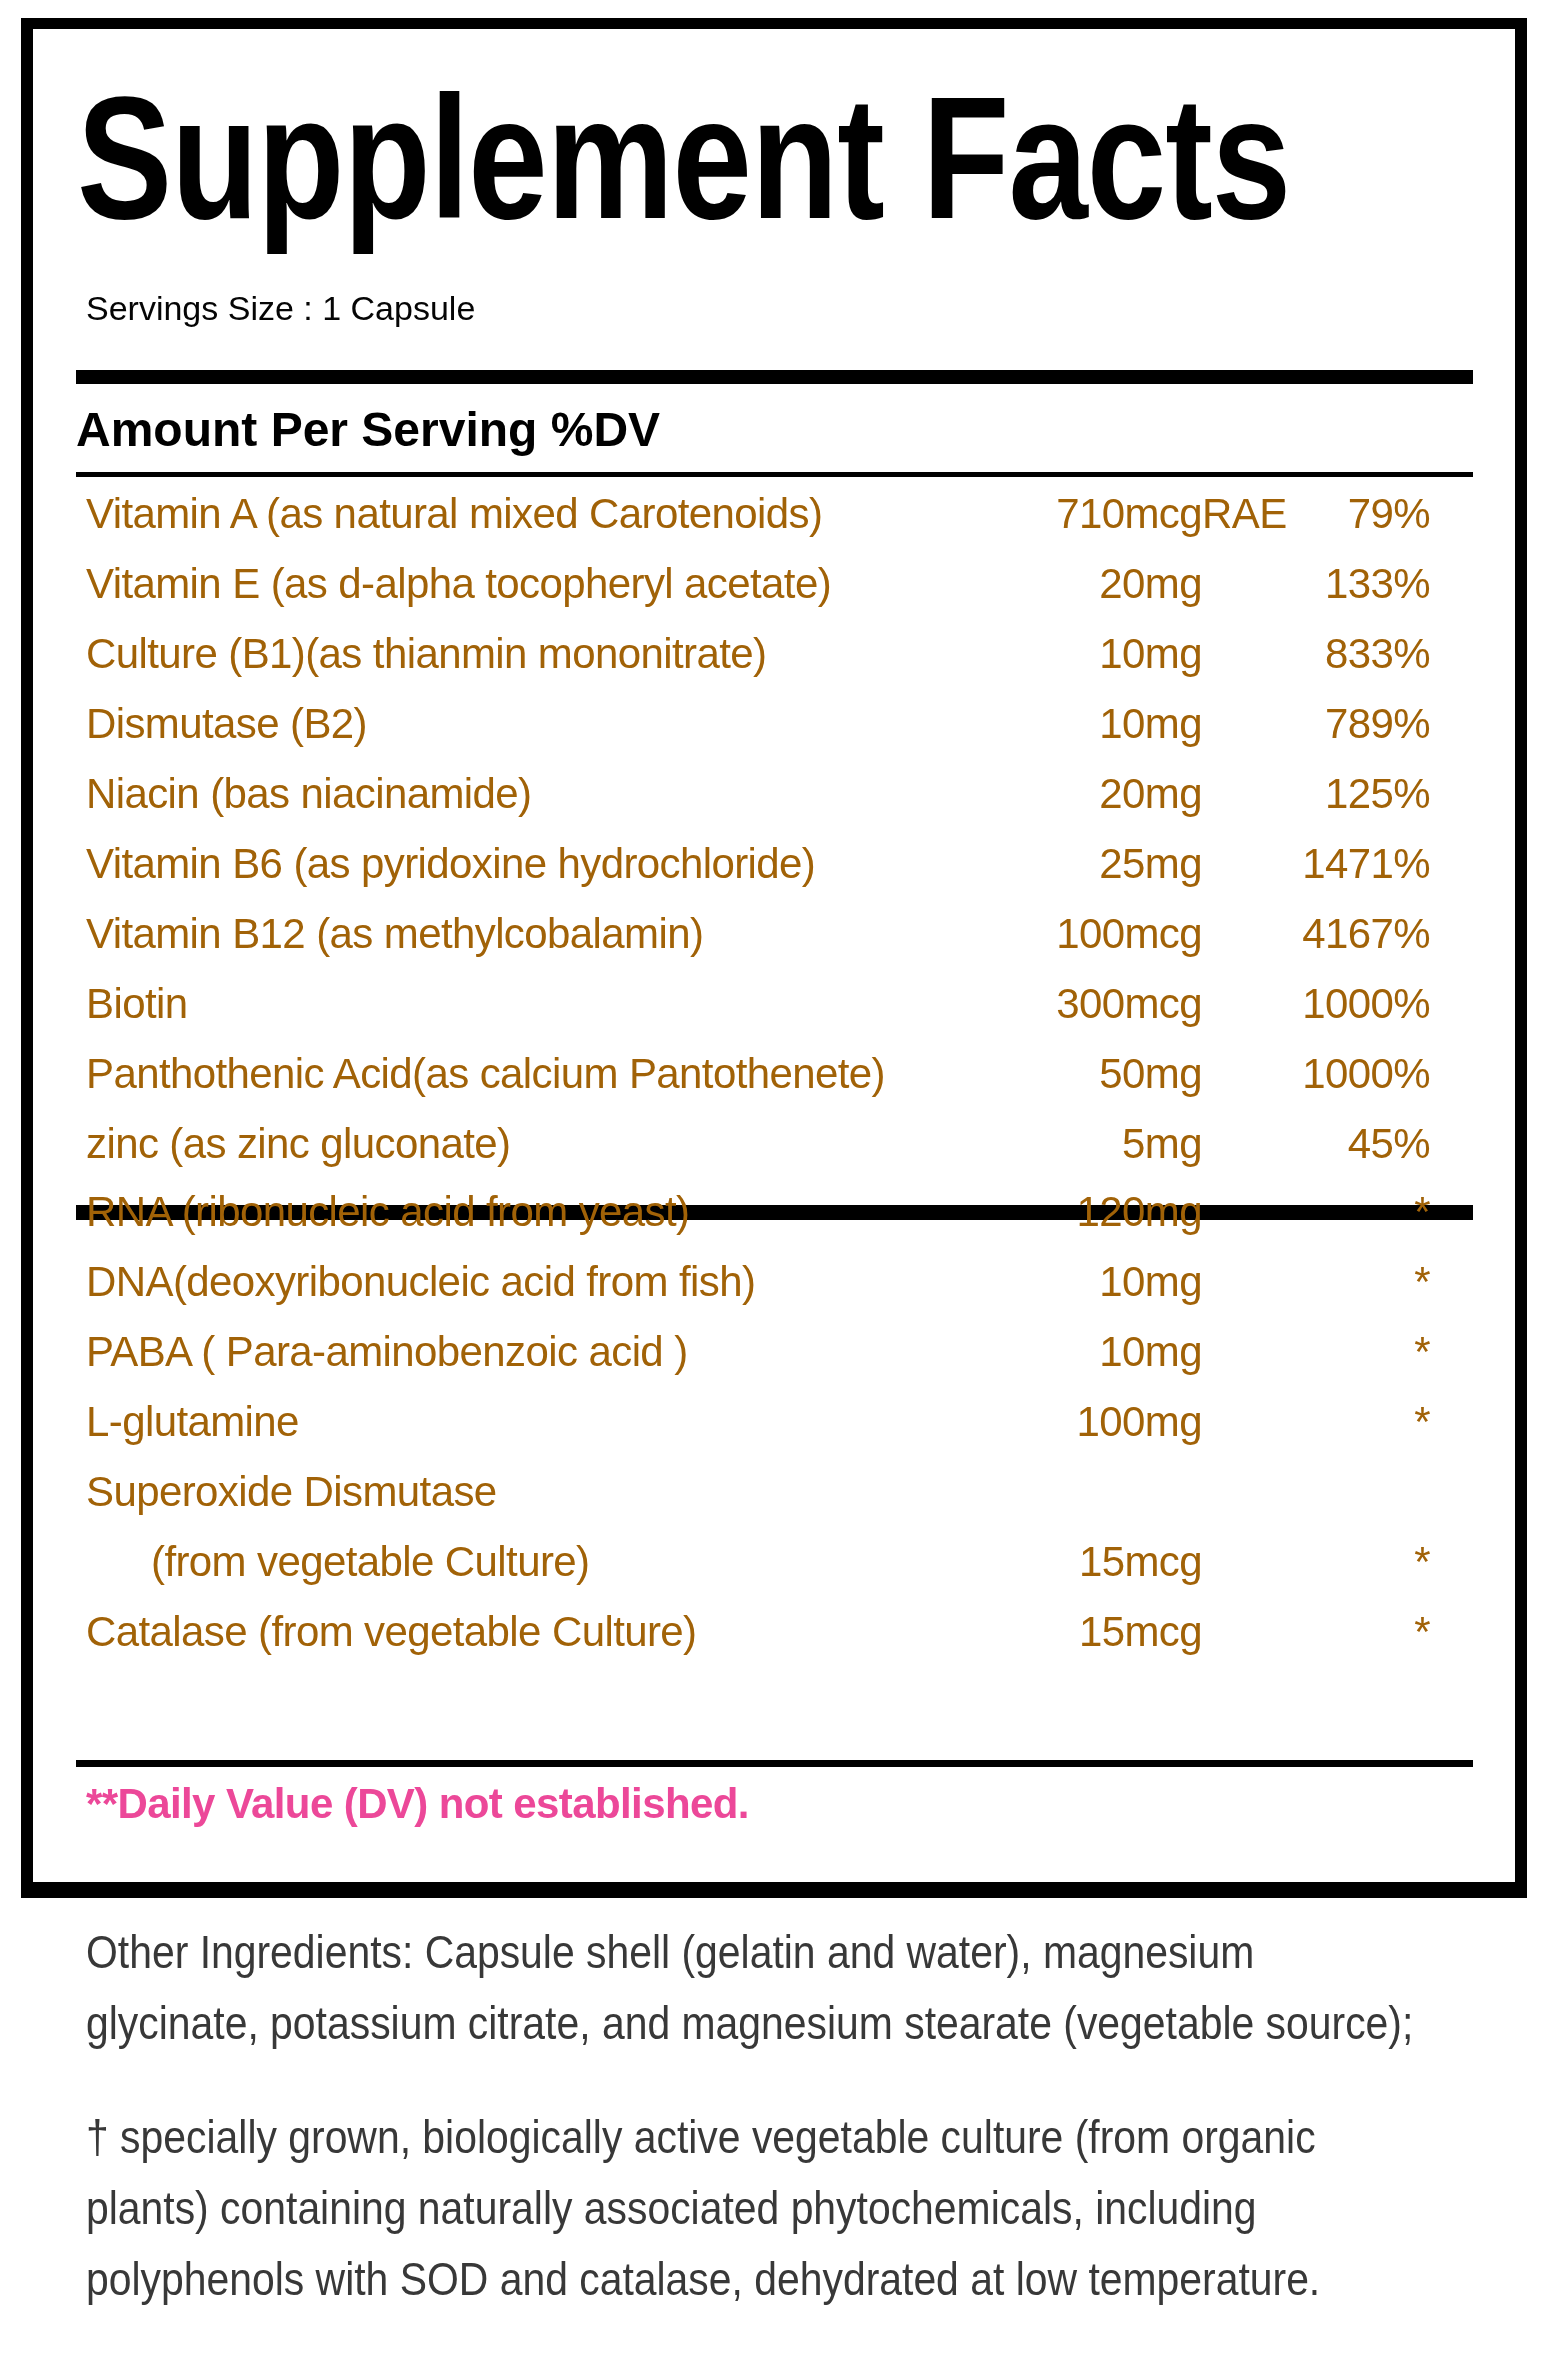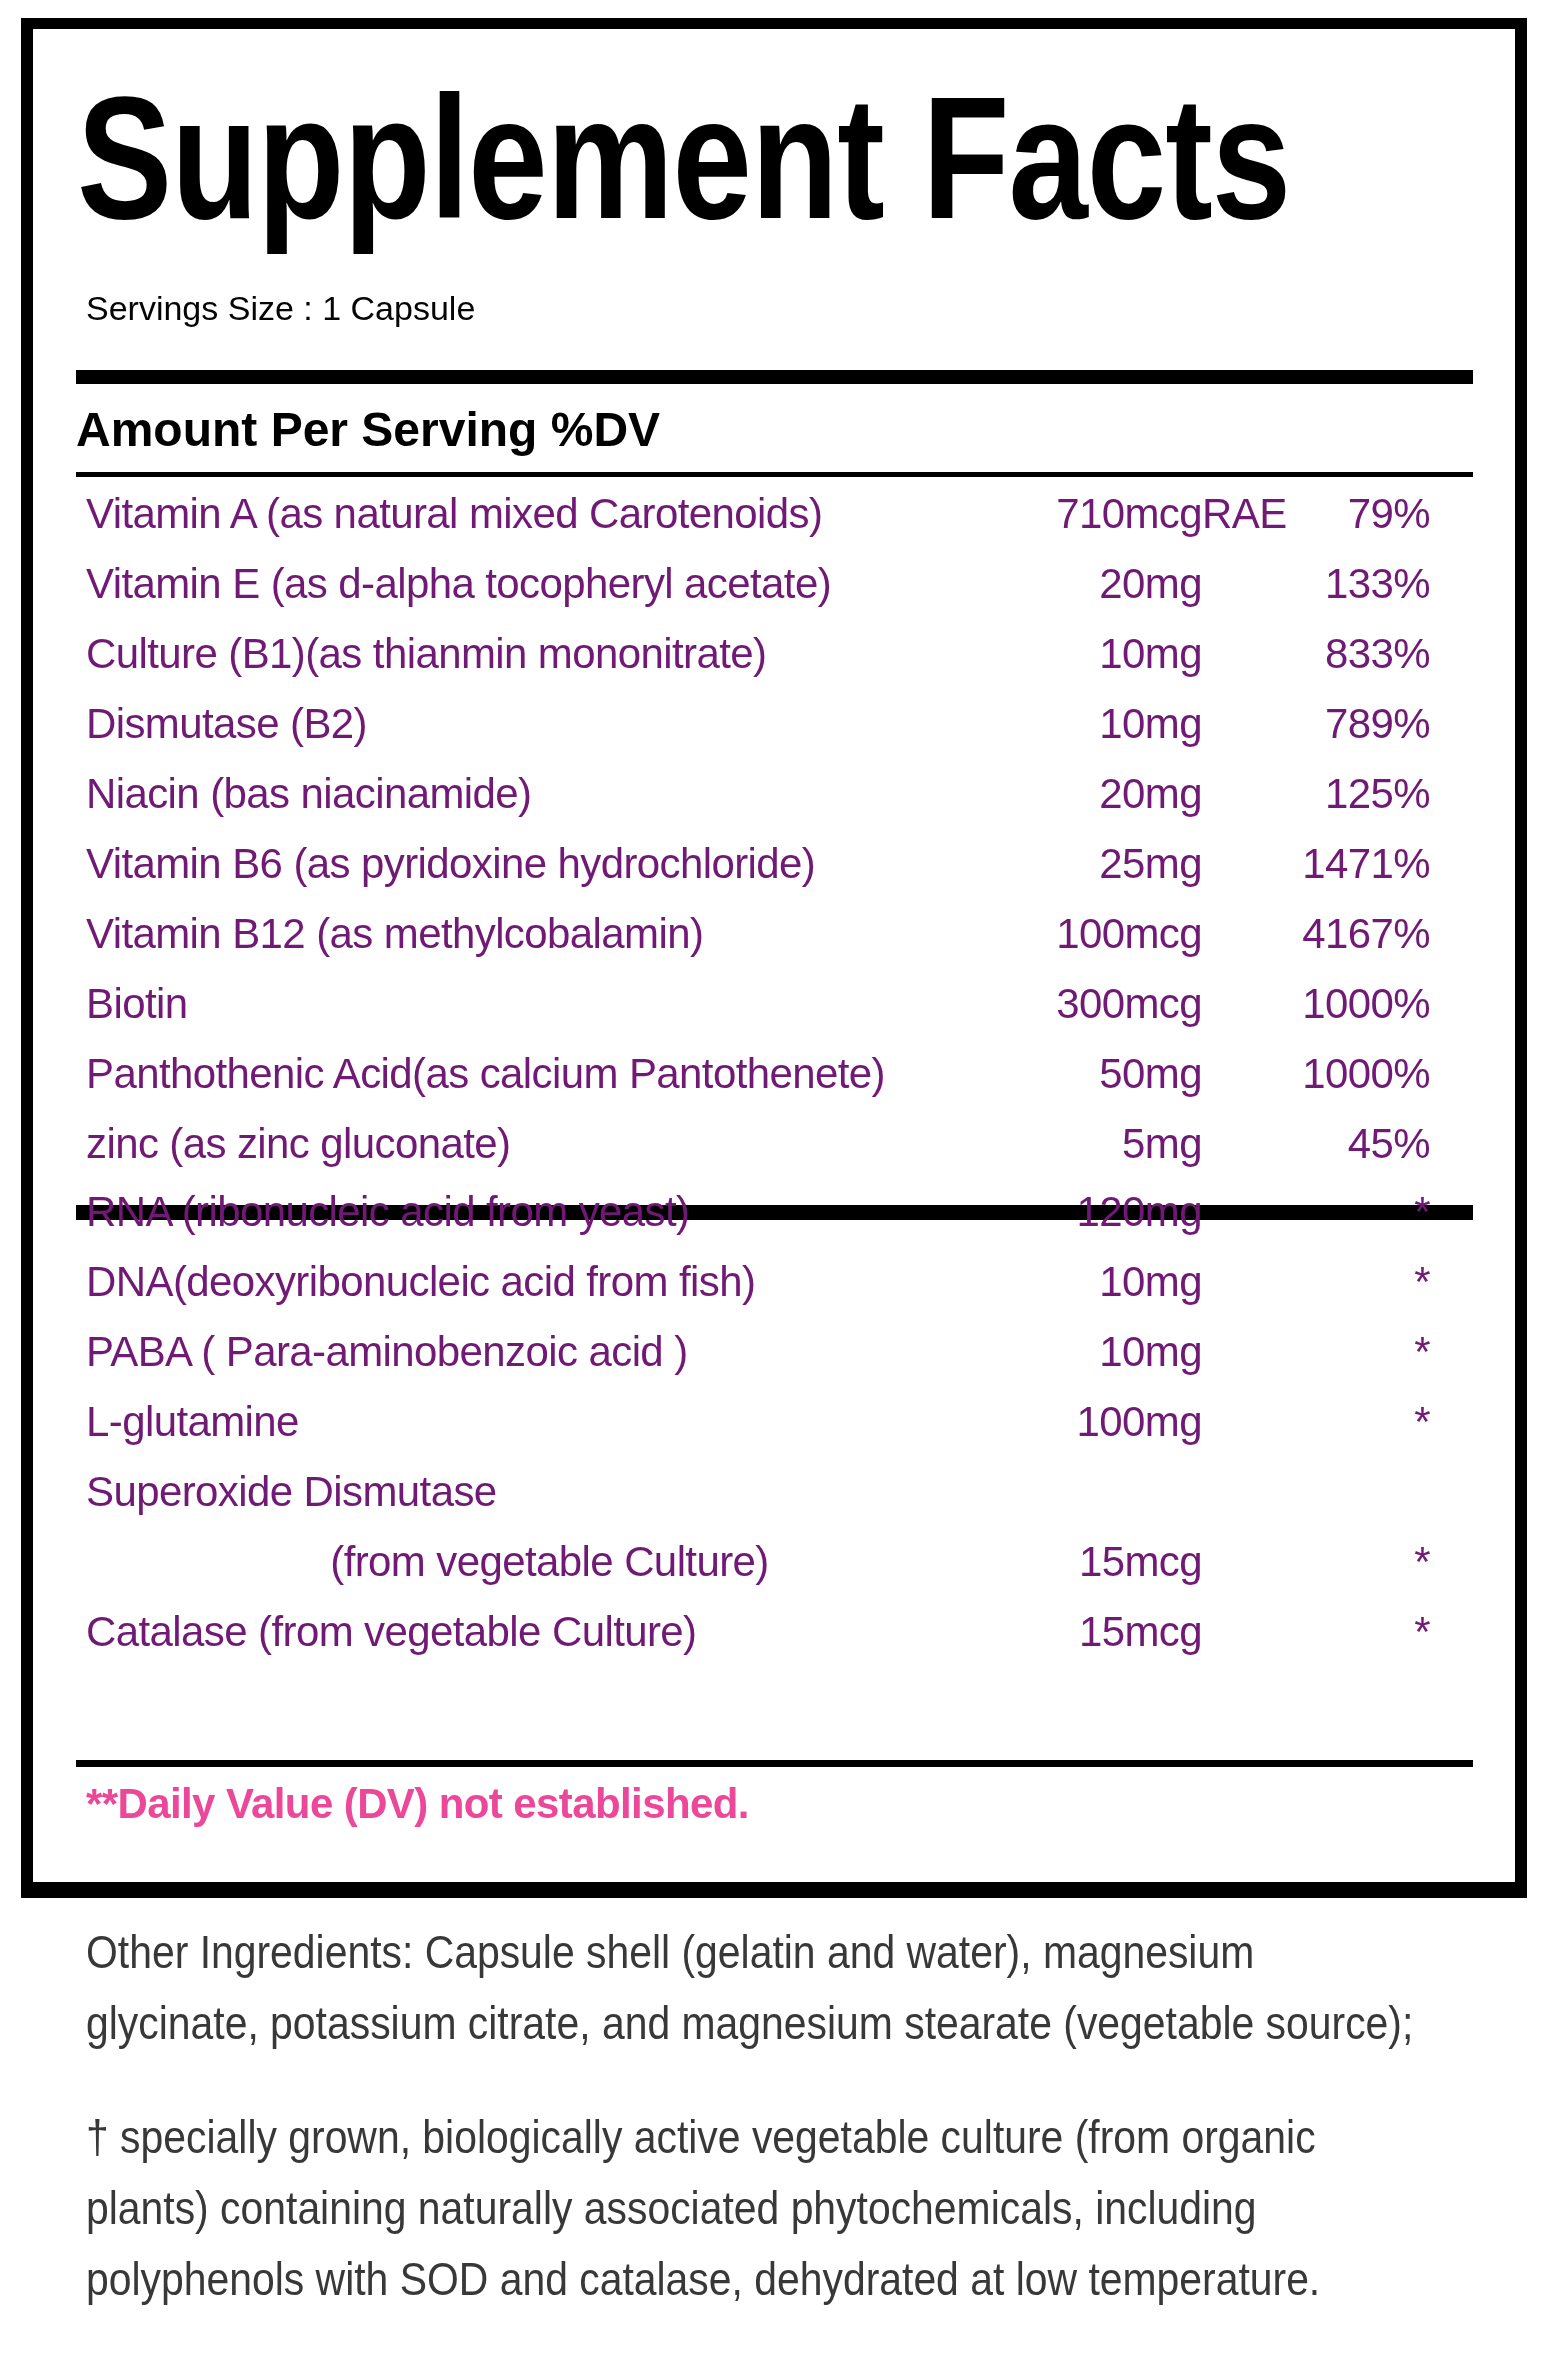--- a/index.html
+++ b/index.html
@@ -81,29 +81,29 @@
   }
   #section-1 { top: 479px; }
   #section-2 { top: 1177px; }
 
   .row {
     display: flex;
     height: 70px;
     line-height: 70px;
     font-size: 42px;
     letter-spacing: -0.6px;
-    color: #701a75;
+    color: #a16207;
     white-space: nowrap;
   }
   .row .name {
     flex: 1 1 auto;
     text-align: left;
     overflow: visible;
   }
-  .row.indent .name { padding-left: 65px; text-align: center; }
+  .row.indent .name { padding-left: 65px; }
   .row .amount {
     flex: 0 0 254px;
     text-align: right;
   }
   .row .amount .suffix {
     display: inline-block;
     width: 0;
     overflow: visible;
     white-space: nowrap;
   }

